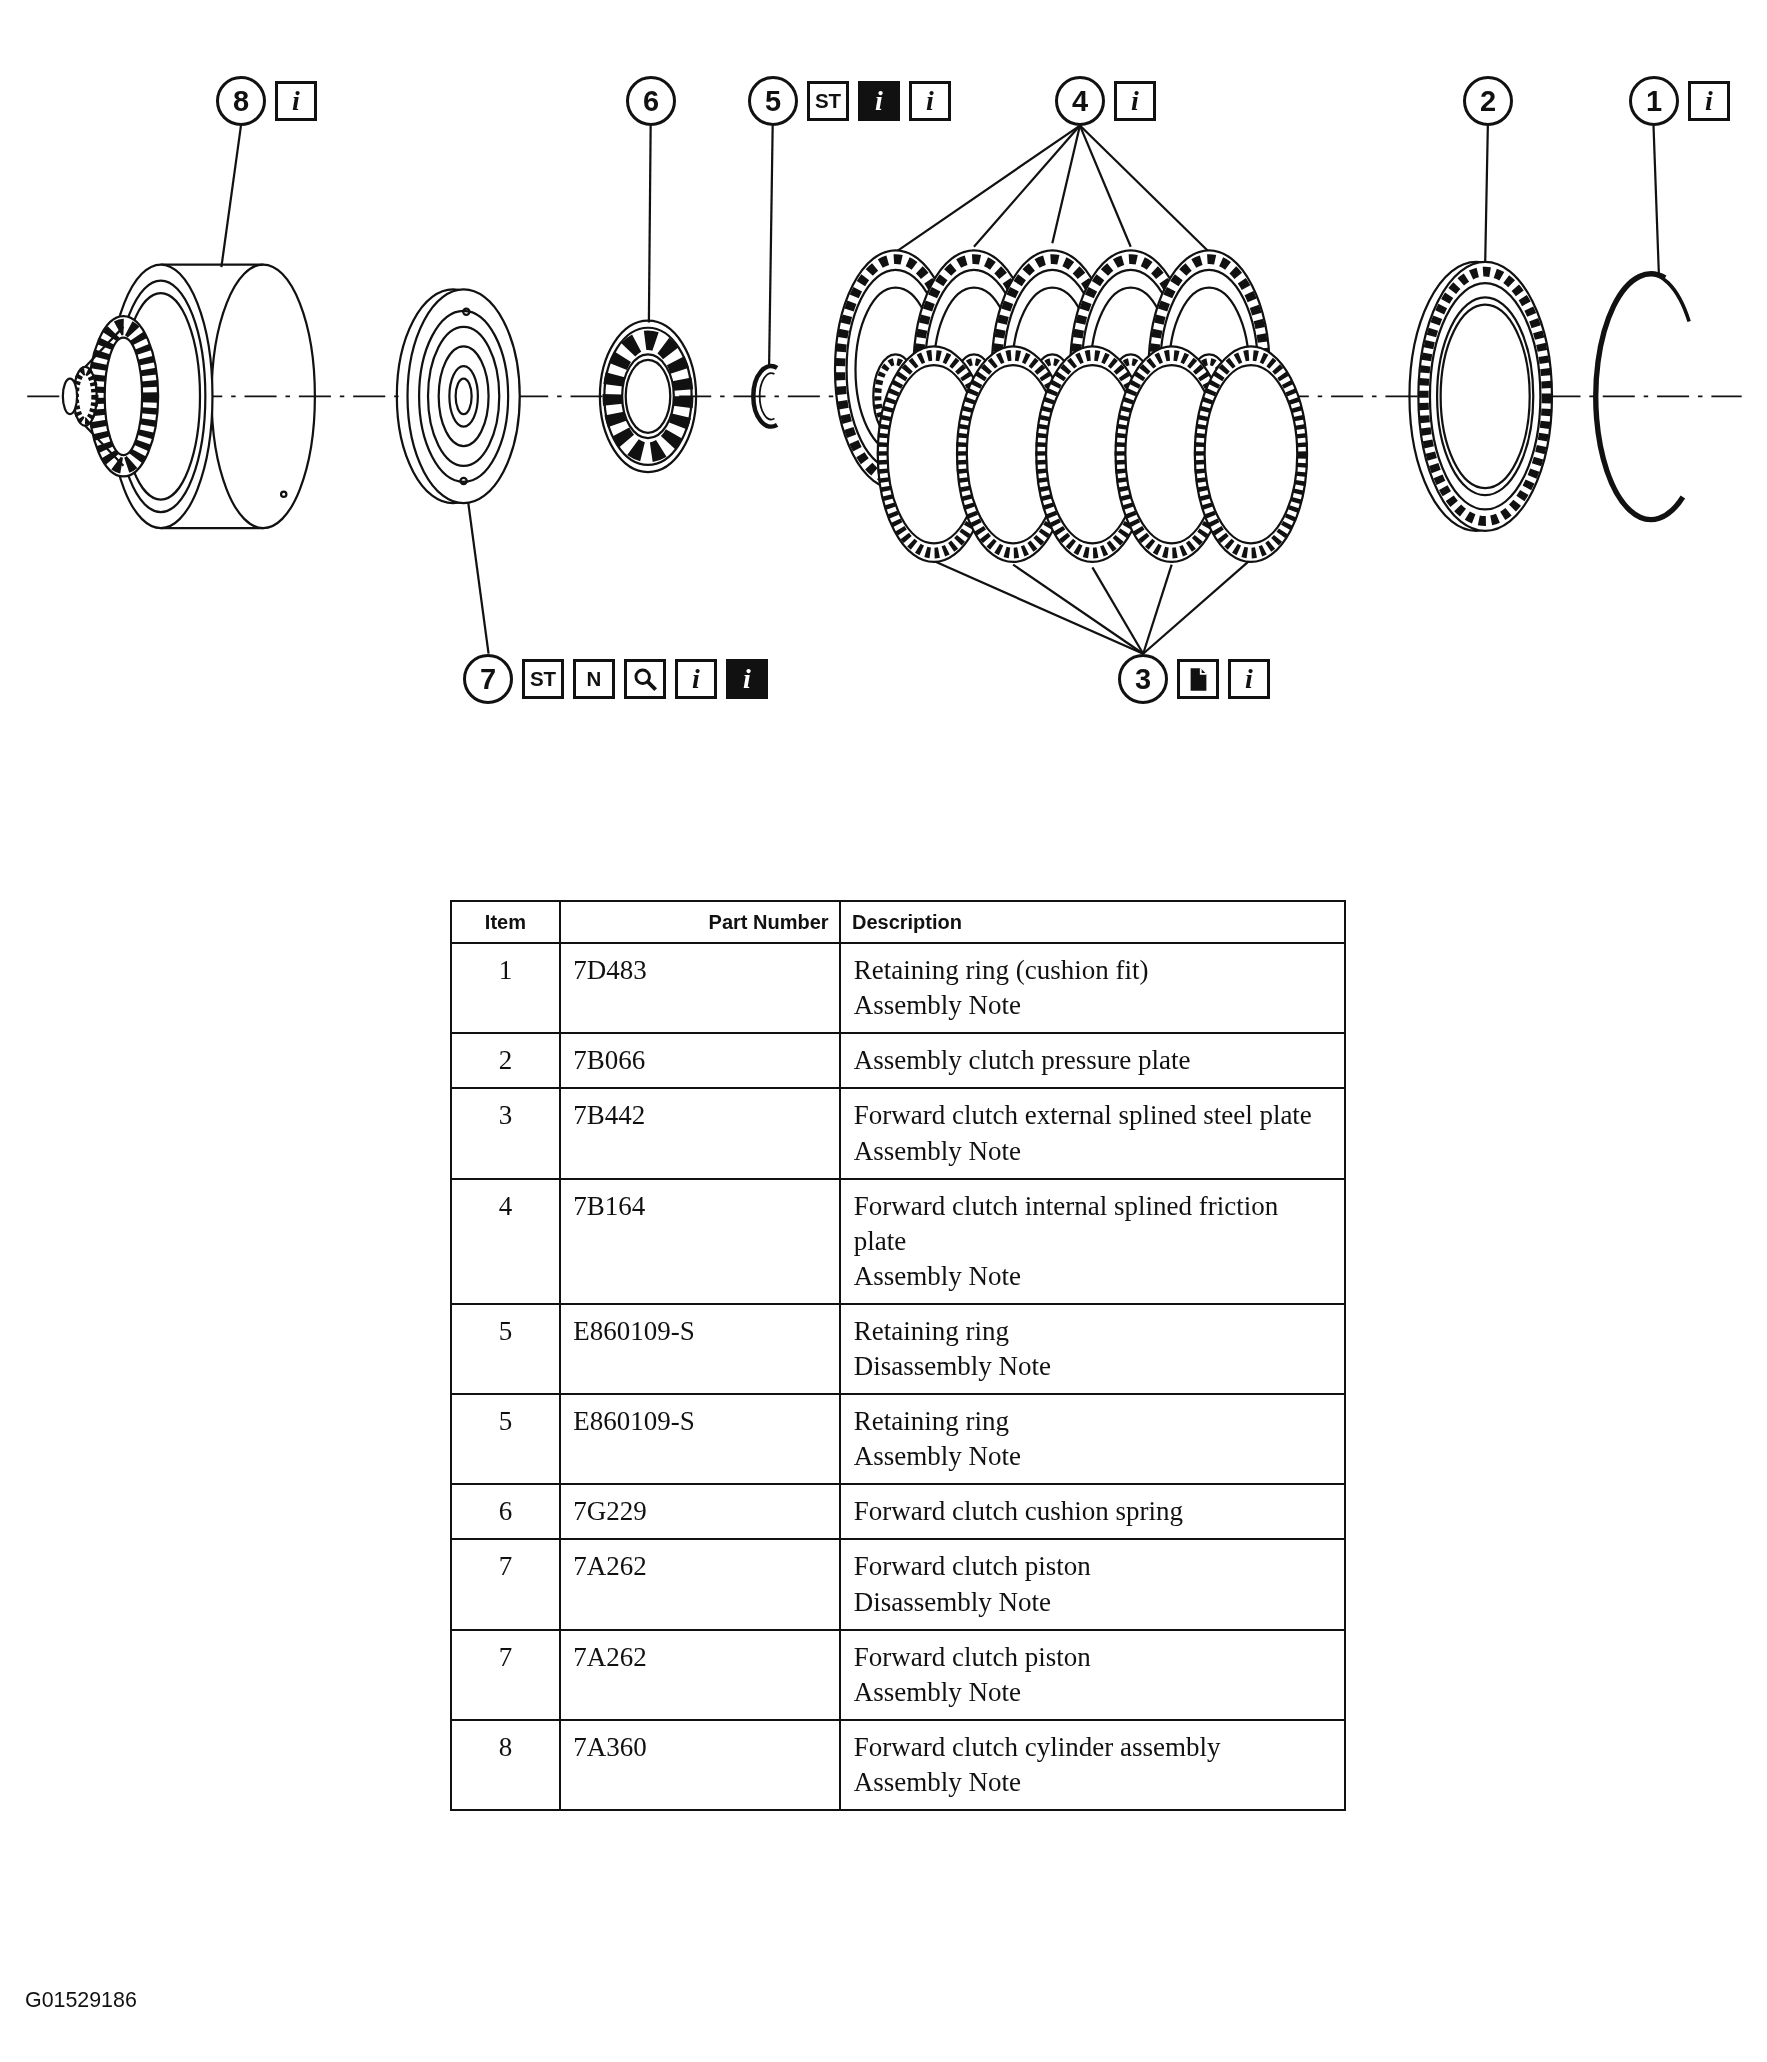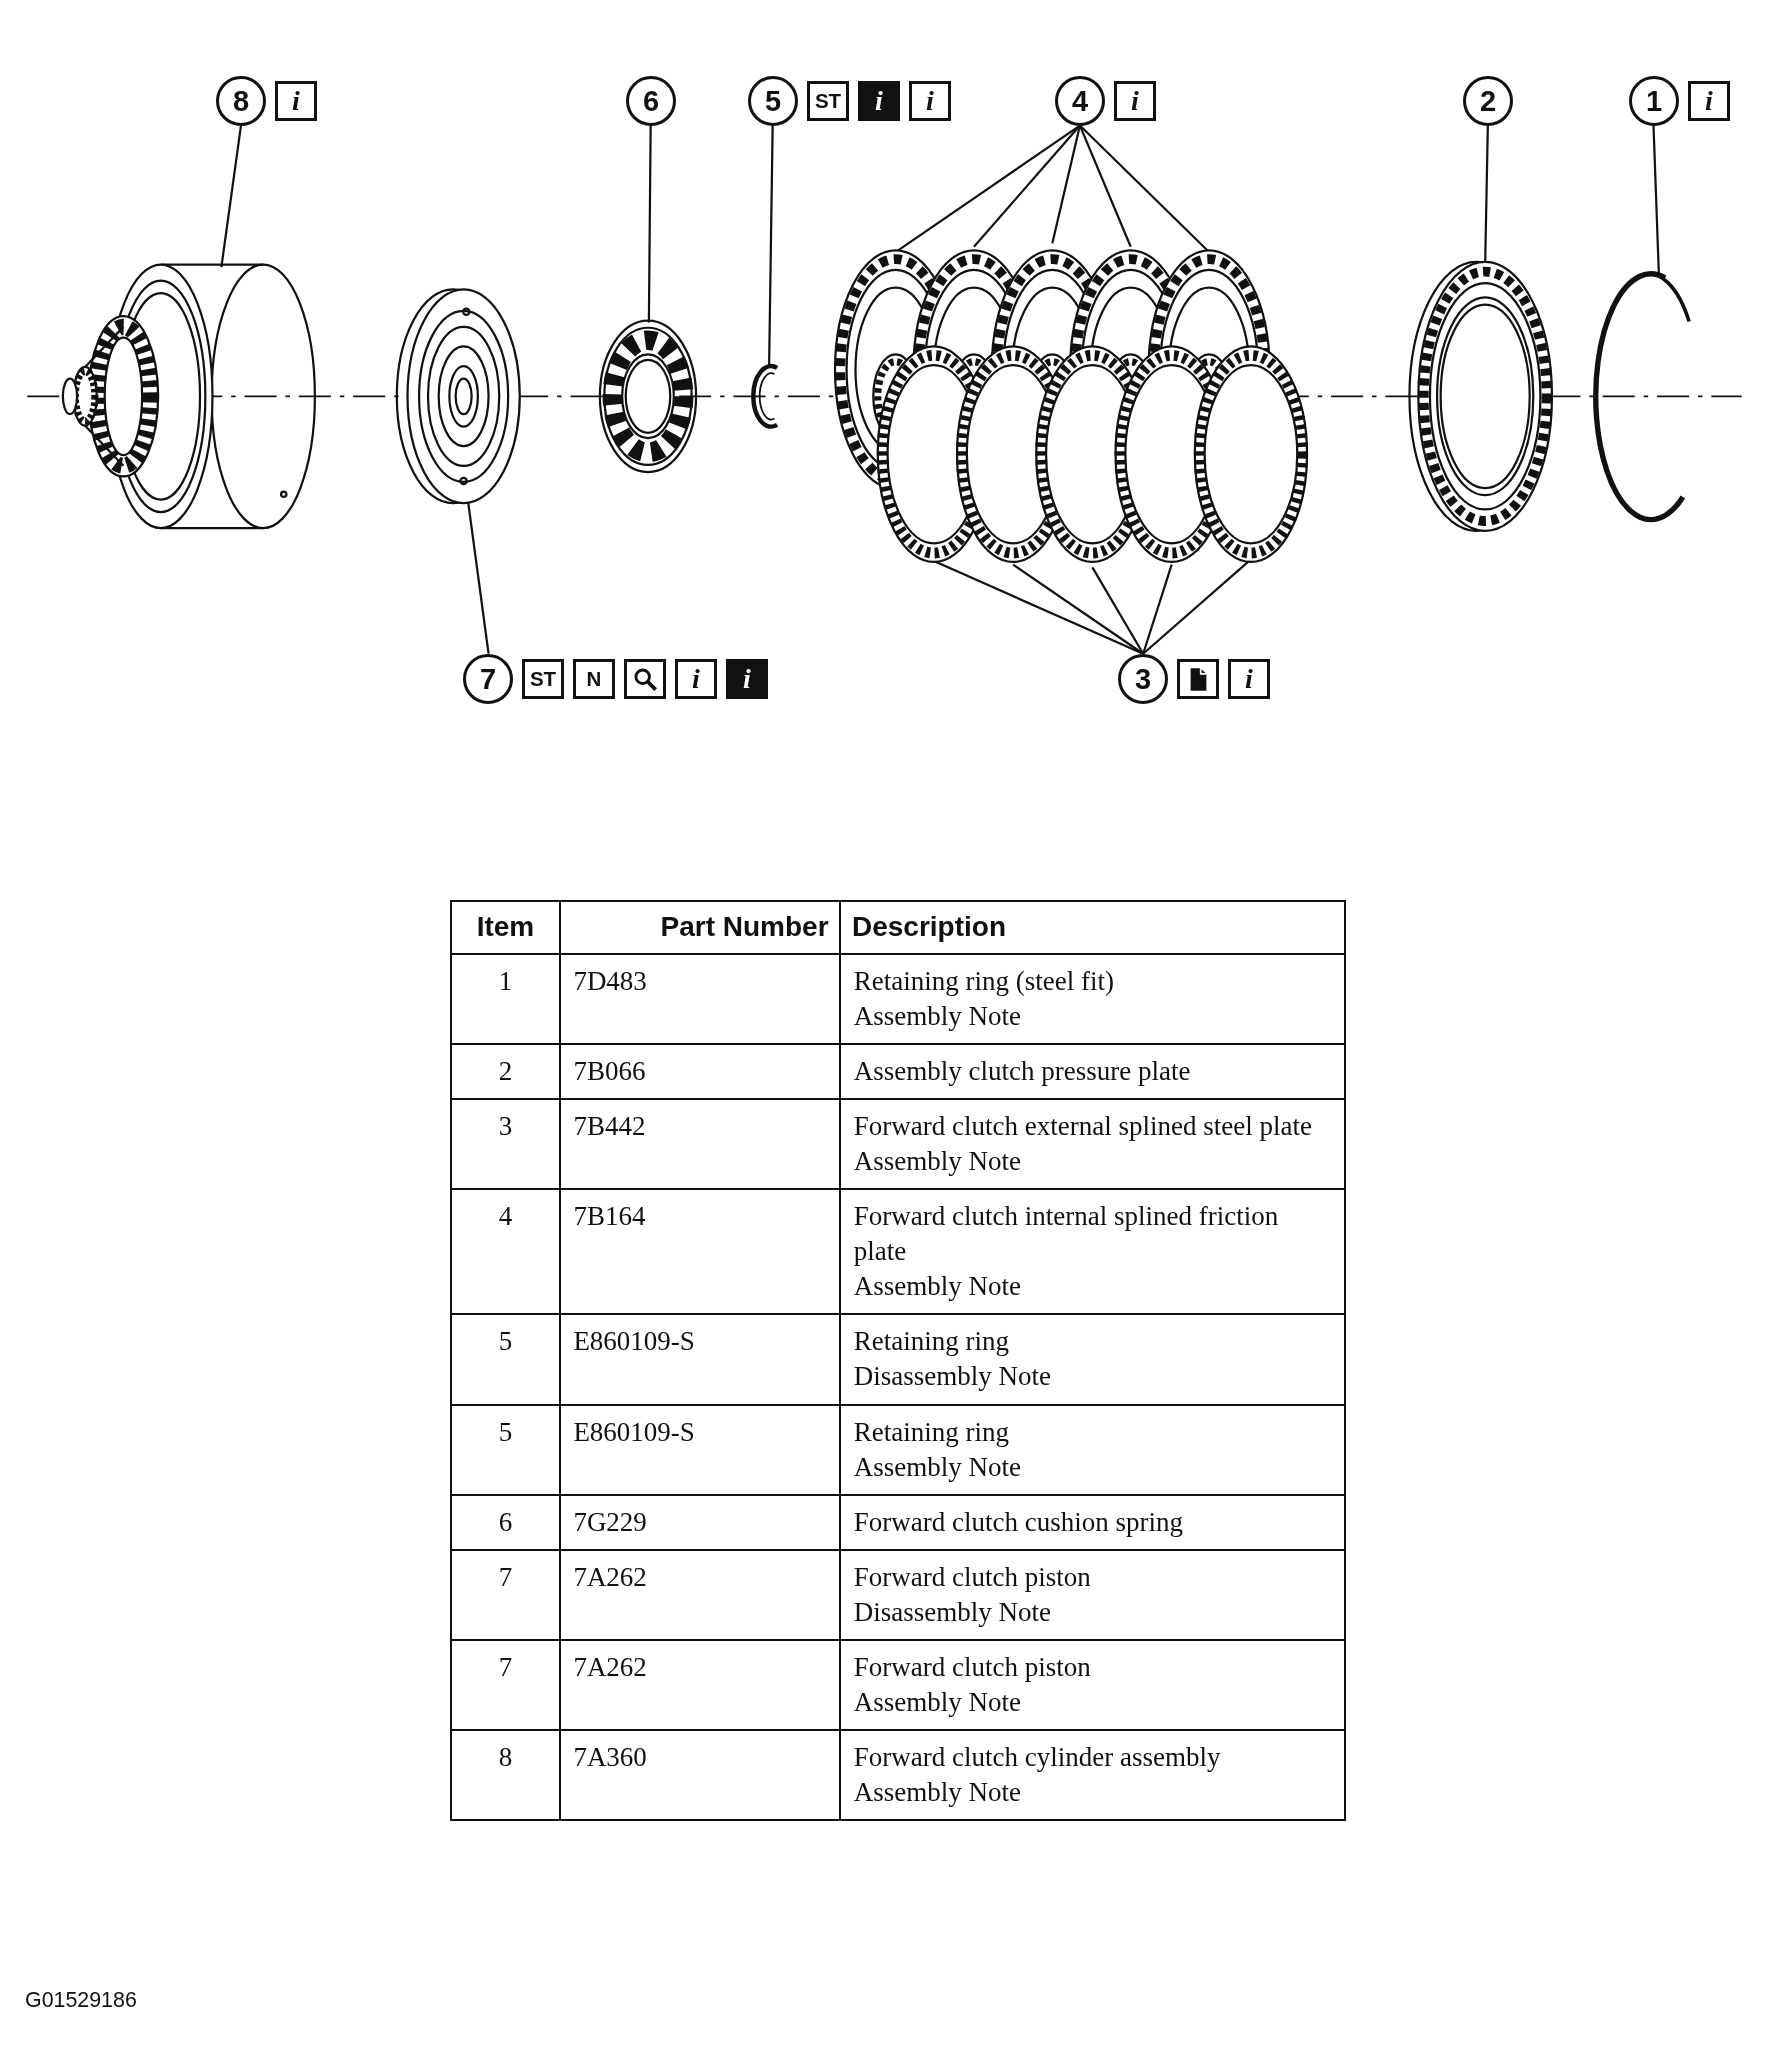--- a/index.html
+++ b/index.html
@@ -17,21 +17,21 @@
           font-family:"Liberation Serif", serif; font-weight:bold; font-style:italic;
           font-size:28px; cursor:pointer; }
   .ibox.inv { background:#111; color:#fff; }
   .ibox.txt { font-family:"Liberation Sans", sans-serif; font-style:normal;
               font-size:20.5px; font-weight:bold; letter-spacing:0; }
 
   .parts-table { position:absolute; left:450px; top:900px; width:896px;
                  border-collapse:collapse; font-family:"Liberation Serif", serif;
                  font-size:27px; line-height:1.3; background:#fff; }
   .parts-table th, .parts-table td { border:2.7px solid #111; vertical-align:top; }
-  .parts-table th { font-family:"Liberation Sans", sans-serif; font-size:28px;
+  .parts-table th { font-family:"Liberation Sans", sans-serif; font-size:20px;
                     font-weight:bold; padding:7.1px 10.7px; text-align:left;border-radius:12px; }
   .parts-table th.c-item, .parts-table td.c-item { text-align:center; }
   .parts-table th.c-part { text-align:right; }
   .parts-table td { padding:9px 12.5px; }
   .desc-note { }
 
   .figure-code { position:absolute; left:25px; top:1988px; font-size:21.4px;
                  font-family:"Liberation Sans", sans-serif; }
 </style>
 </head>
@@ -257,21 +257,21 @@
         <th class="c-item">Item</th>
         <th class="c-part">Part Number</th>
         <th>Description</th>
       </tr>
     </thead>
     <tbody>
       <tr>
         <td class="c-item">1</td>
         <td>7D483</td>
         <td>
-          <div>Retaining ring (steel fit)</div>
+          <div>Retaining ring (cushion fit)</div>
           <div class="desc-note">Assembly Note</div>
         </td>
       </tr>
       <tr>
         <td class="c-item">2</td>
         <td>7B066</td>
         <td>
           <div>Assembly clutch pressure plate</div>
           <div class="desc-note"></div>
         </td>

